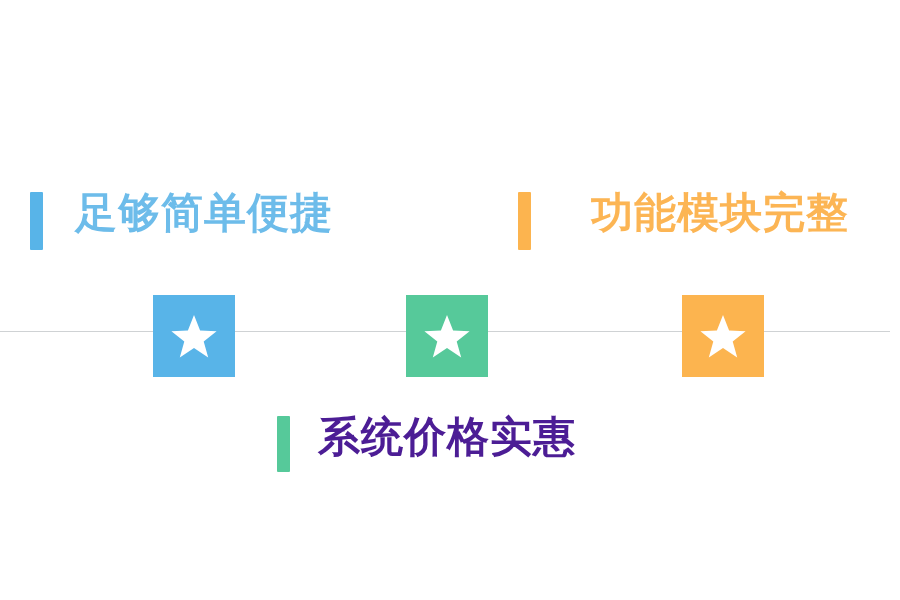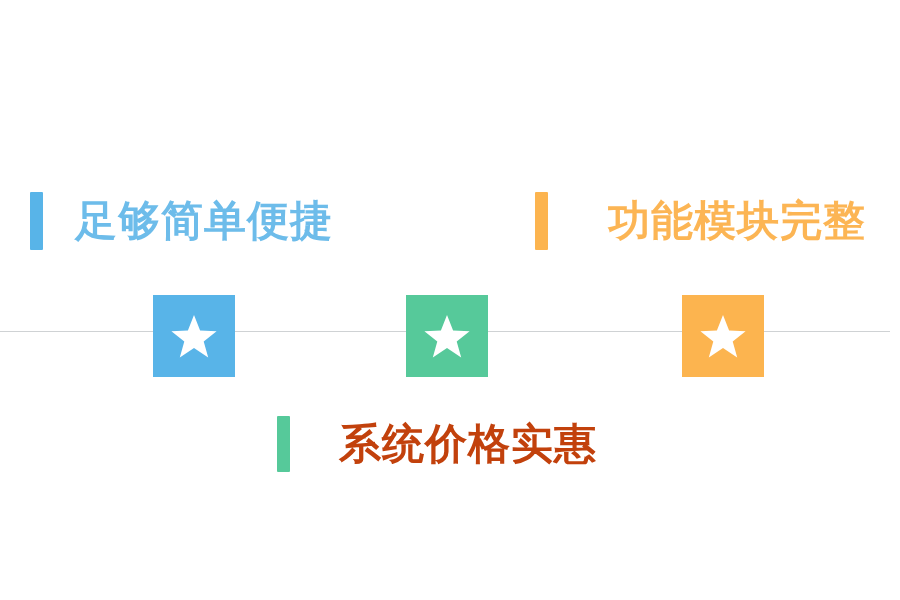--- a/index.html
+++ b/index.html
@@ -27,21 +27,21 @@
     top: 331px;
     width: 890px;
     height: 1px;
     background: #cfd2d4;
   }
 
   
   .heading {
     position: absolute;
     display: flex;
-    align-items: center;
+    align-items: flex-start;
   }
   .heading .accent-bar {
     width: 13px;
     border-radius: 1px;
     flex: 0 0 auto;
   }
   .heading .heading-text {
     font-size: 42px;
     font-weight: bold;
     line-height: 1;
@@ -57,43 +57,43 @@
   #heading-simple .accent-bar {
     height: 58px;
     background: #58b4e8;
   }
   #heading-simple .heading-text {
     color: #6dbcea;
     margin-left: 32px;
   }
 
   #heading-modules {
-    left: 535px;
+    left: 518px;
     top: 192px;
   }
   #heading-modules .accent-bar {
     height: 58px;
     background: #fcb44f;
   }
   #heading-modules .heading-text {
     color: #fcb554;
     margin-left: 60px;
   }
 
   #heading-price {
     left: 277px;
     top: 416px;
   }
   #heading-price .accent-bar {
     height: 56px;
     background: #56c99a;
   }
   #heading-price .heading-text {
-    color: #c2410c;
-    margin-left: 49px;
+    color: #4c1d95;
+    margin-left: 28px;
   }
 
   
   .star-tile {
     position: absolute;
     width: 82px;
     height: 82px;
     top: 295px;
     display: flex;
     align-items: center;

